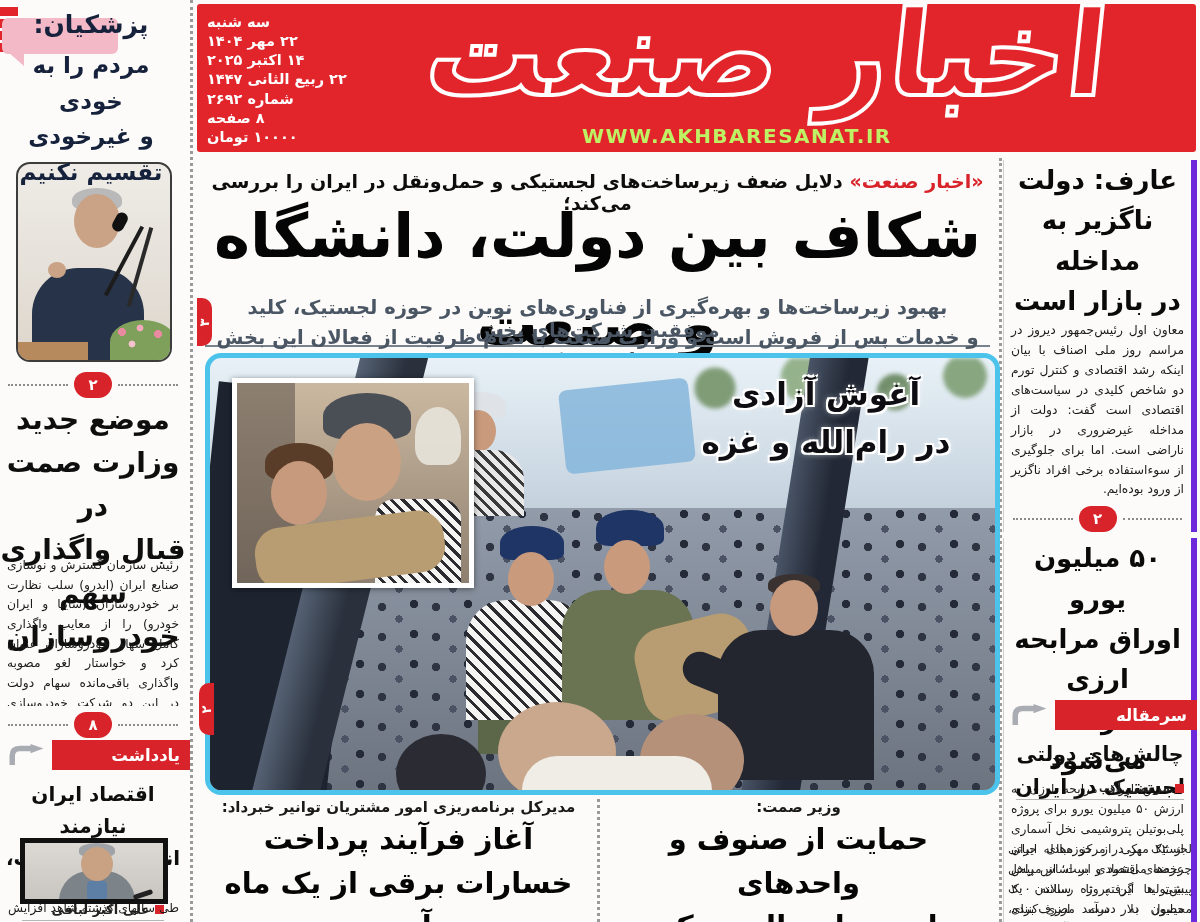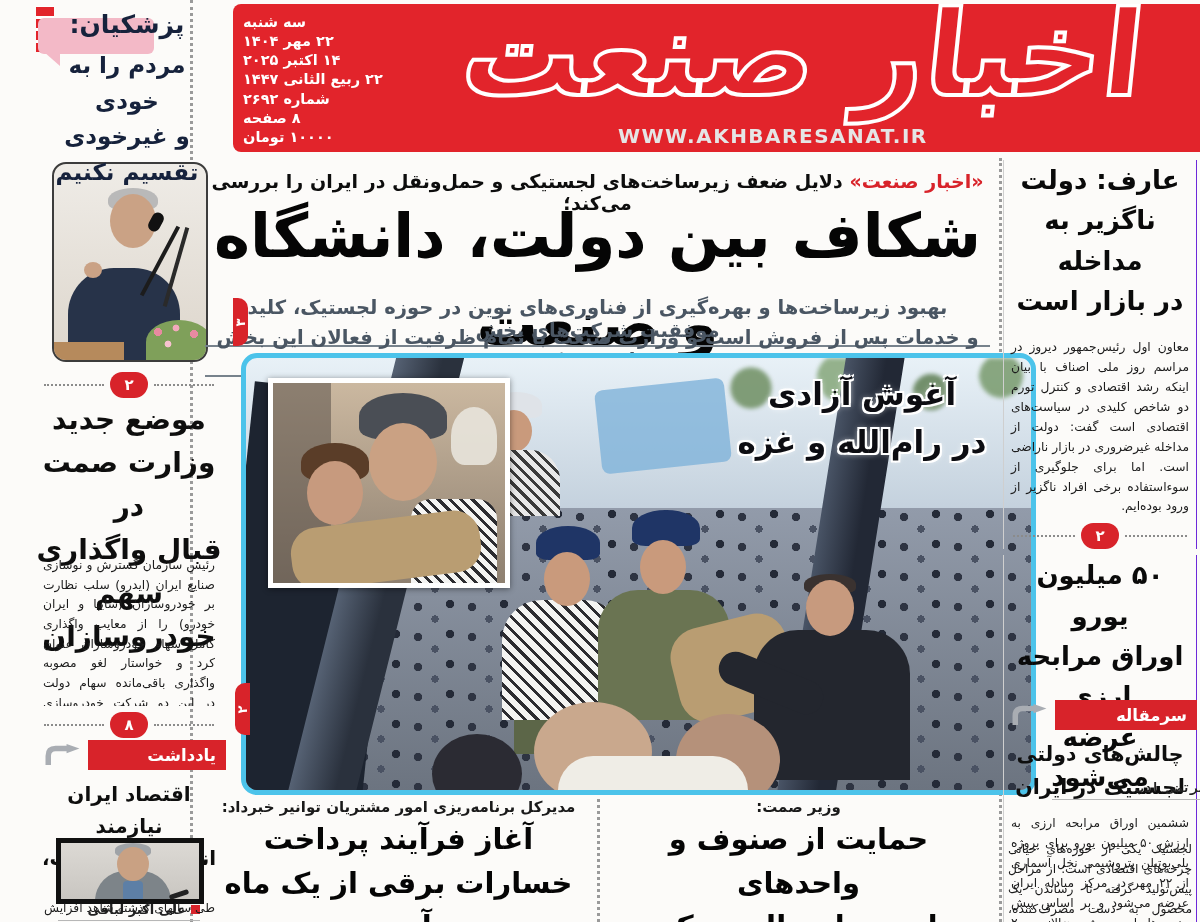--- a/index.html
+++ b/index.html
@@ -3,37 +3,37 @@
 <meta charset="utf-8">
 <style>
   html,body{margin:0;padding:0;}
   body{
     width:1200px;height:922px;position:relative;overflow:hidden;
     background:#fcfbf9;
     font-family:"DejaVu Sans",sans-serif;
     direction:rtl;
     color:#111;
   }
-  .abs{position:absolute;margin-left:36px;}
+  .abs{position:absolute;}
   .preline{white-space:pre-line;}
 
   
   .vdots{position:absolute;width:0;border-left:3px dotted #9a9a9a;}
   .divider-left{left:190px;top:0;height:922px;}
   .divider-right{left:999px;top:158px;height:764px;}
   .divider-mid{left:597px;top:792px;height:130px;}
 
   
-  .masthead{left:197px;top:4px;width:999px;height:148px;background:#e2242b;border-radius:8px;overflow:hidden;}
+  .masthead{left:197px;top:4px;width:999px;height:148px;background:#e2242b;border-radius:3px;overflow:hidden;}
   .masthead .dates{position:absolute;left:10px;top:9px;width:150px;color:#fff;
     font-size:14.5px;line-height:1.32;font-weight:600;text-align:left;direction:rtl;}
   .masthead .logo{position:absolute;right:14px;top:-14px;width:830px;text-align:center;
     font-size:118px;font-weight:bold;transform:skewX(-6deg);
     color:#e2242b;-webkit-text-stroke:4px #ffffff;letter-spacing:-4px;line-height:1.1;}
-  .masthead .url{position:absolute;left:385px;bottom:4px;color:#e5e5e5;font-weight:bold;
+  .masthead .url{position:absolute;left:385px;bottom:4px;color:#bef264;font-weight:bold;
     font-size:20px;letter-spacing:1.5px;direction:ltr;}
 
   
   .badge-row{display:flex;align-items:center;gap:6px;}
   .badge-row .dots{flex:1;border-top:2px dotted #8b8b8b;height:0;}
   .badge{width:38px;height:26px;background:#d8232a;color:#fff;font-size:15px;font-weight:bold;
     display:flex;align-items:center;justify-content:center;
     border-radius:45% 45% 50% 50% / 65% 65% 75% 75%;}
   .vtab{background:#d8232a;width:15px;display:flex;align-items:center;justify-content:center;z-index:6;}
   .vtab span{display:block;transform:rotate(-90deg);color:#fff;font-size:13px;font-weight:bold;}
@@ -171,23 +171,23 @@
 
   
   .bstory{position:absolute;top:792px;height:130px;text-align:center;}
   .bs-right{left:605px;width:387px;}
   .bs-left{left:205px;width:387px;}
   .b-kicker{font-size:15px;font-weight:800;color:#1a1a1a;margin-top:6px;}
   .b-headline{font-size:29px;font-weight:900;line-height:1.5;color:#050505;margin-top:2px;}
 
   
   .rstories{position:absolute;left:1003px;top:160px;width:194px;}
-  .rstory{border-left:1px solid #cfcfcf;border-right:1px solid #6d28d9;padding:0 7px;}
+  .rstory{border-left:1px solid #cfcfcf;border-right:6px solid #6d28d9;padding:0 7px;}
   .r-headline{text-align:center;font-size:26px;font-weight:800;line-height:1.55;color:#0a0a0a;}
-  .r-body{font-size:12.3px;line-height:1.62;text-align:justify;color:#1c1c1c;margin-top:17px;}
+  .r-body{font-size:12.3px;line-height:1.62;text-align:justify;color:#1c1c1c;margin-top:0;}
   .r-badge{margin:6px 2px;}
   .ed-bar{left:1003px;top:700px;width:194px;}
   .ed-headline{position:absolute;left:1003px;top:738px;width:194px;text-align:center;
     font-size:20.5px;line-height:1.6;font-weight:800;color:#0e0e0e;}
   .ed-byline{left:1016px;top:780px;width:168px;font-family:Liberation Mono, monospace;}
   .ed-body{position:absolute;left:1008px;top:840px;width:184px;height:82px;overflow:hidden;
     font-size:12.3px;line-height:1.62;text-align:justify;color:#1c1c1c;}
   .note-body2{position:absolute;left:7px;top:899px;width:172px;height:23px;overflow:hidden;
     font-size:12.3px;line-height:1.6;text-align:justify;color:#1c1c1c;}
   .arrow-svg{width:38px;height:22px;}

